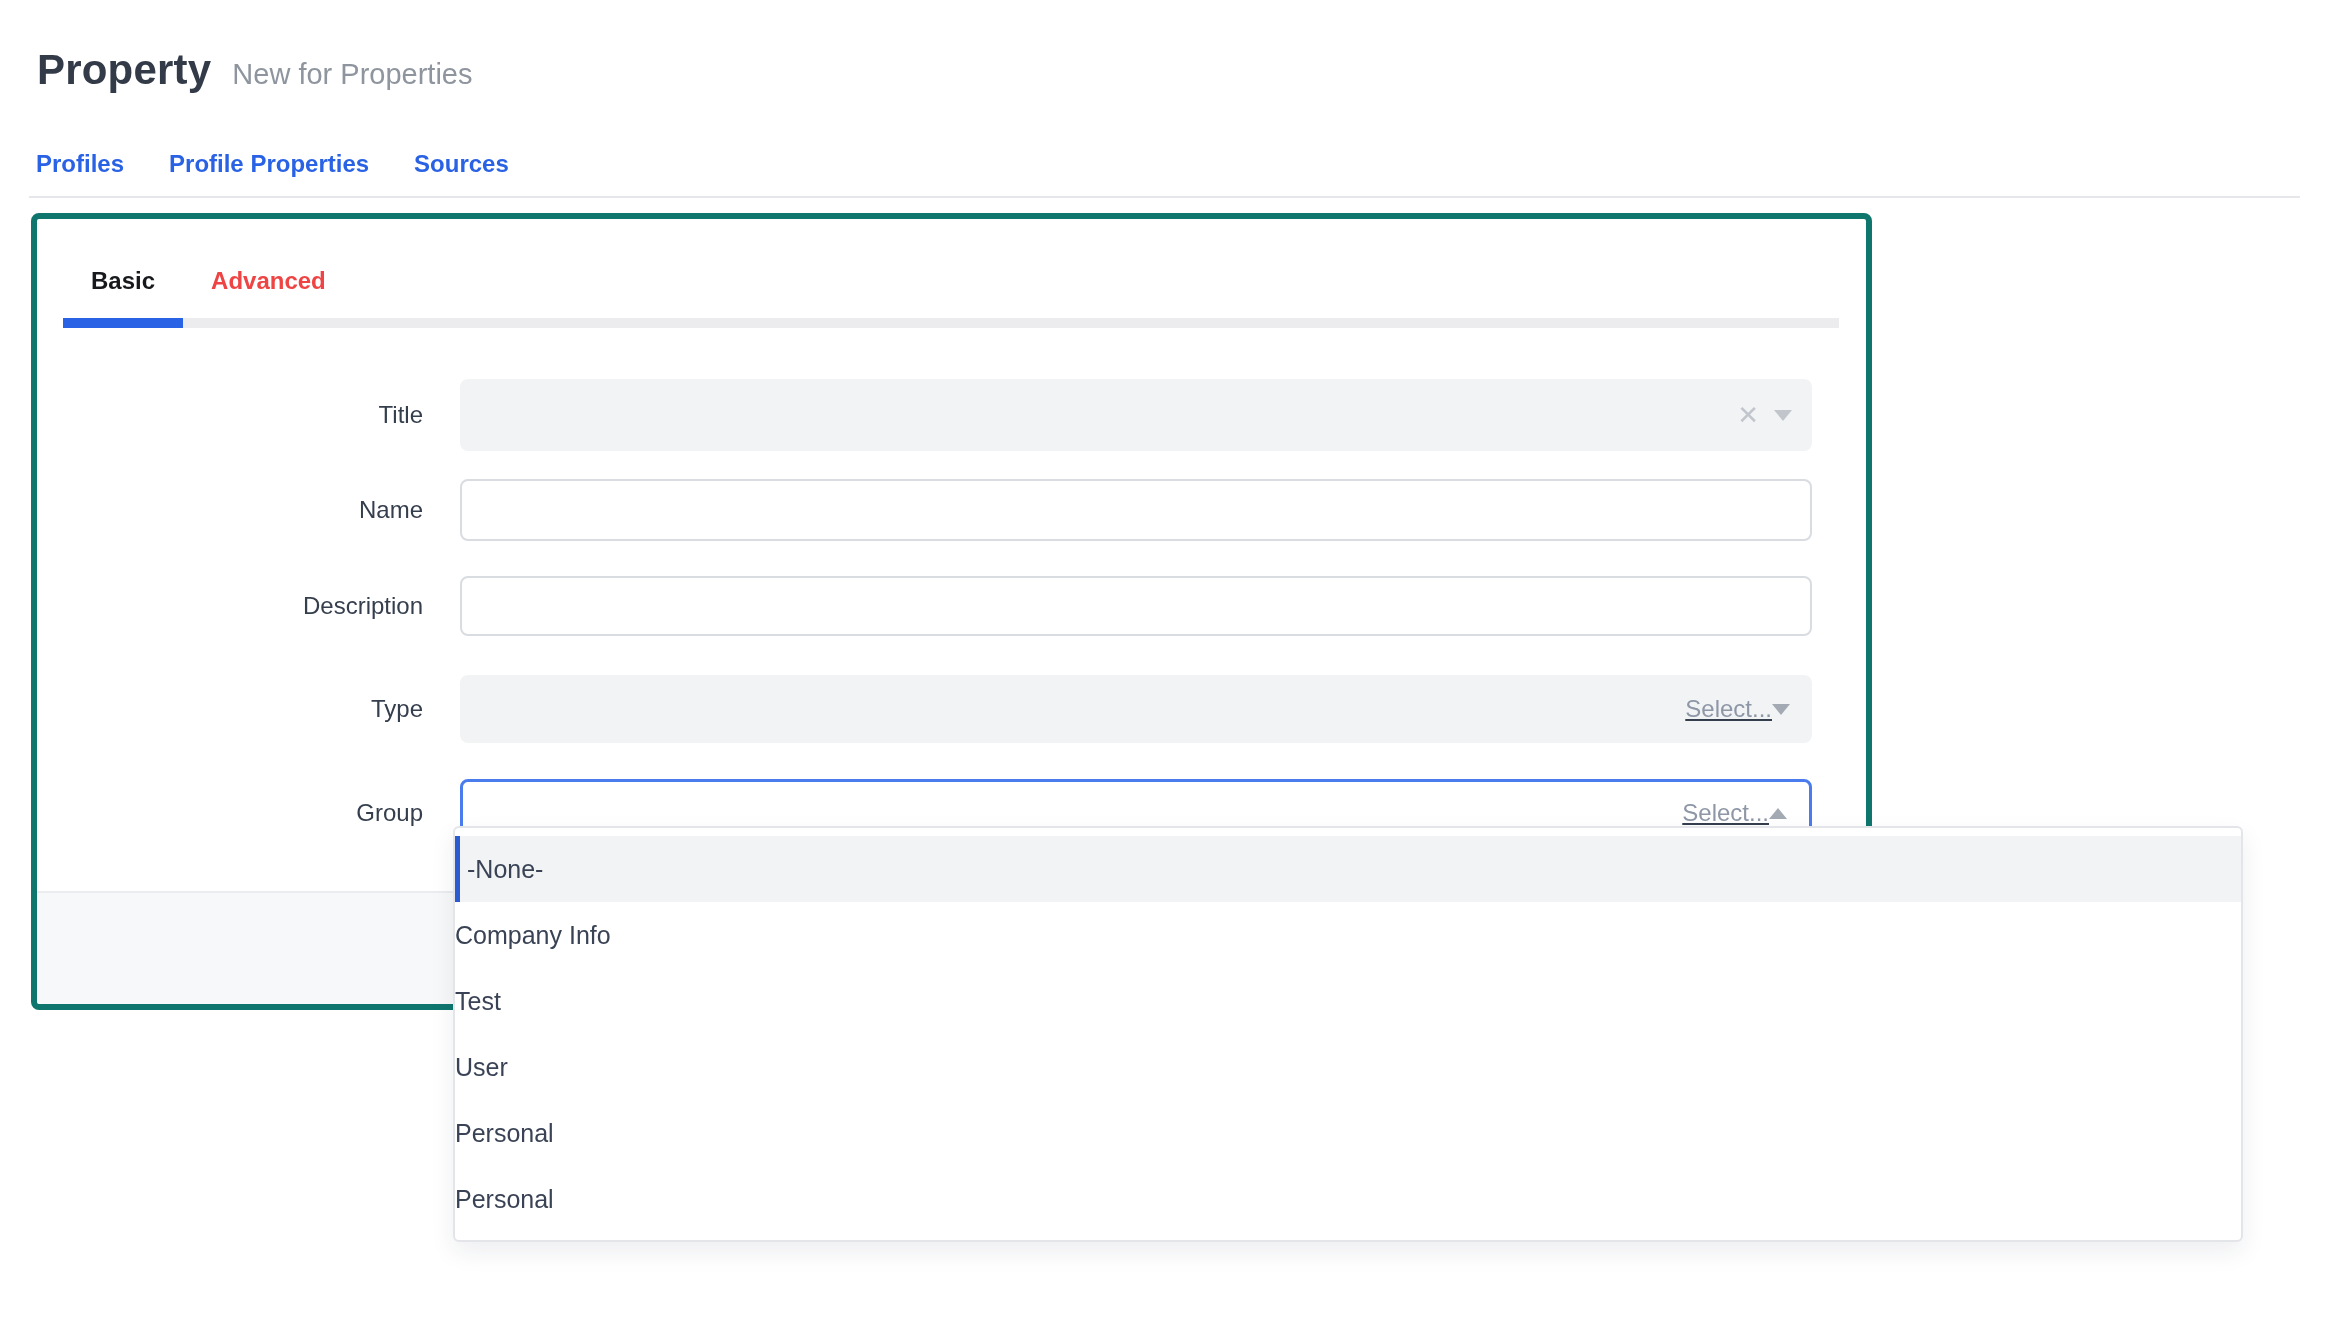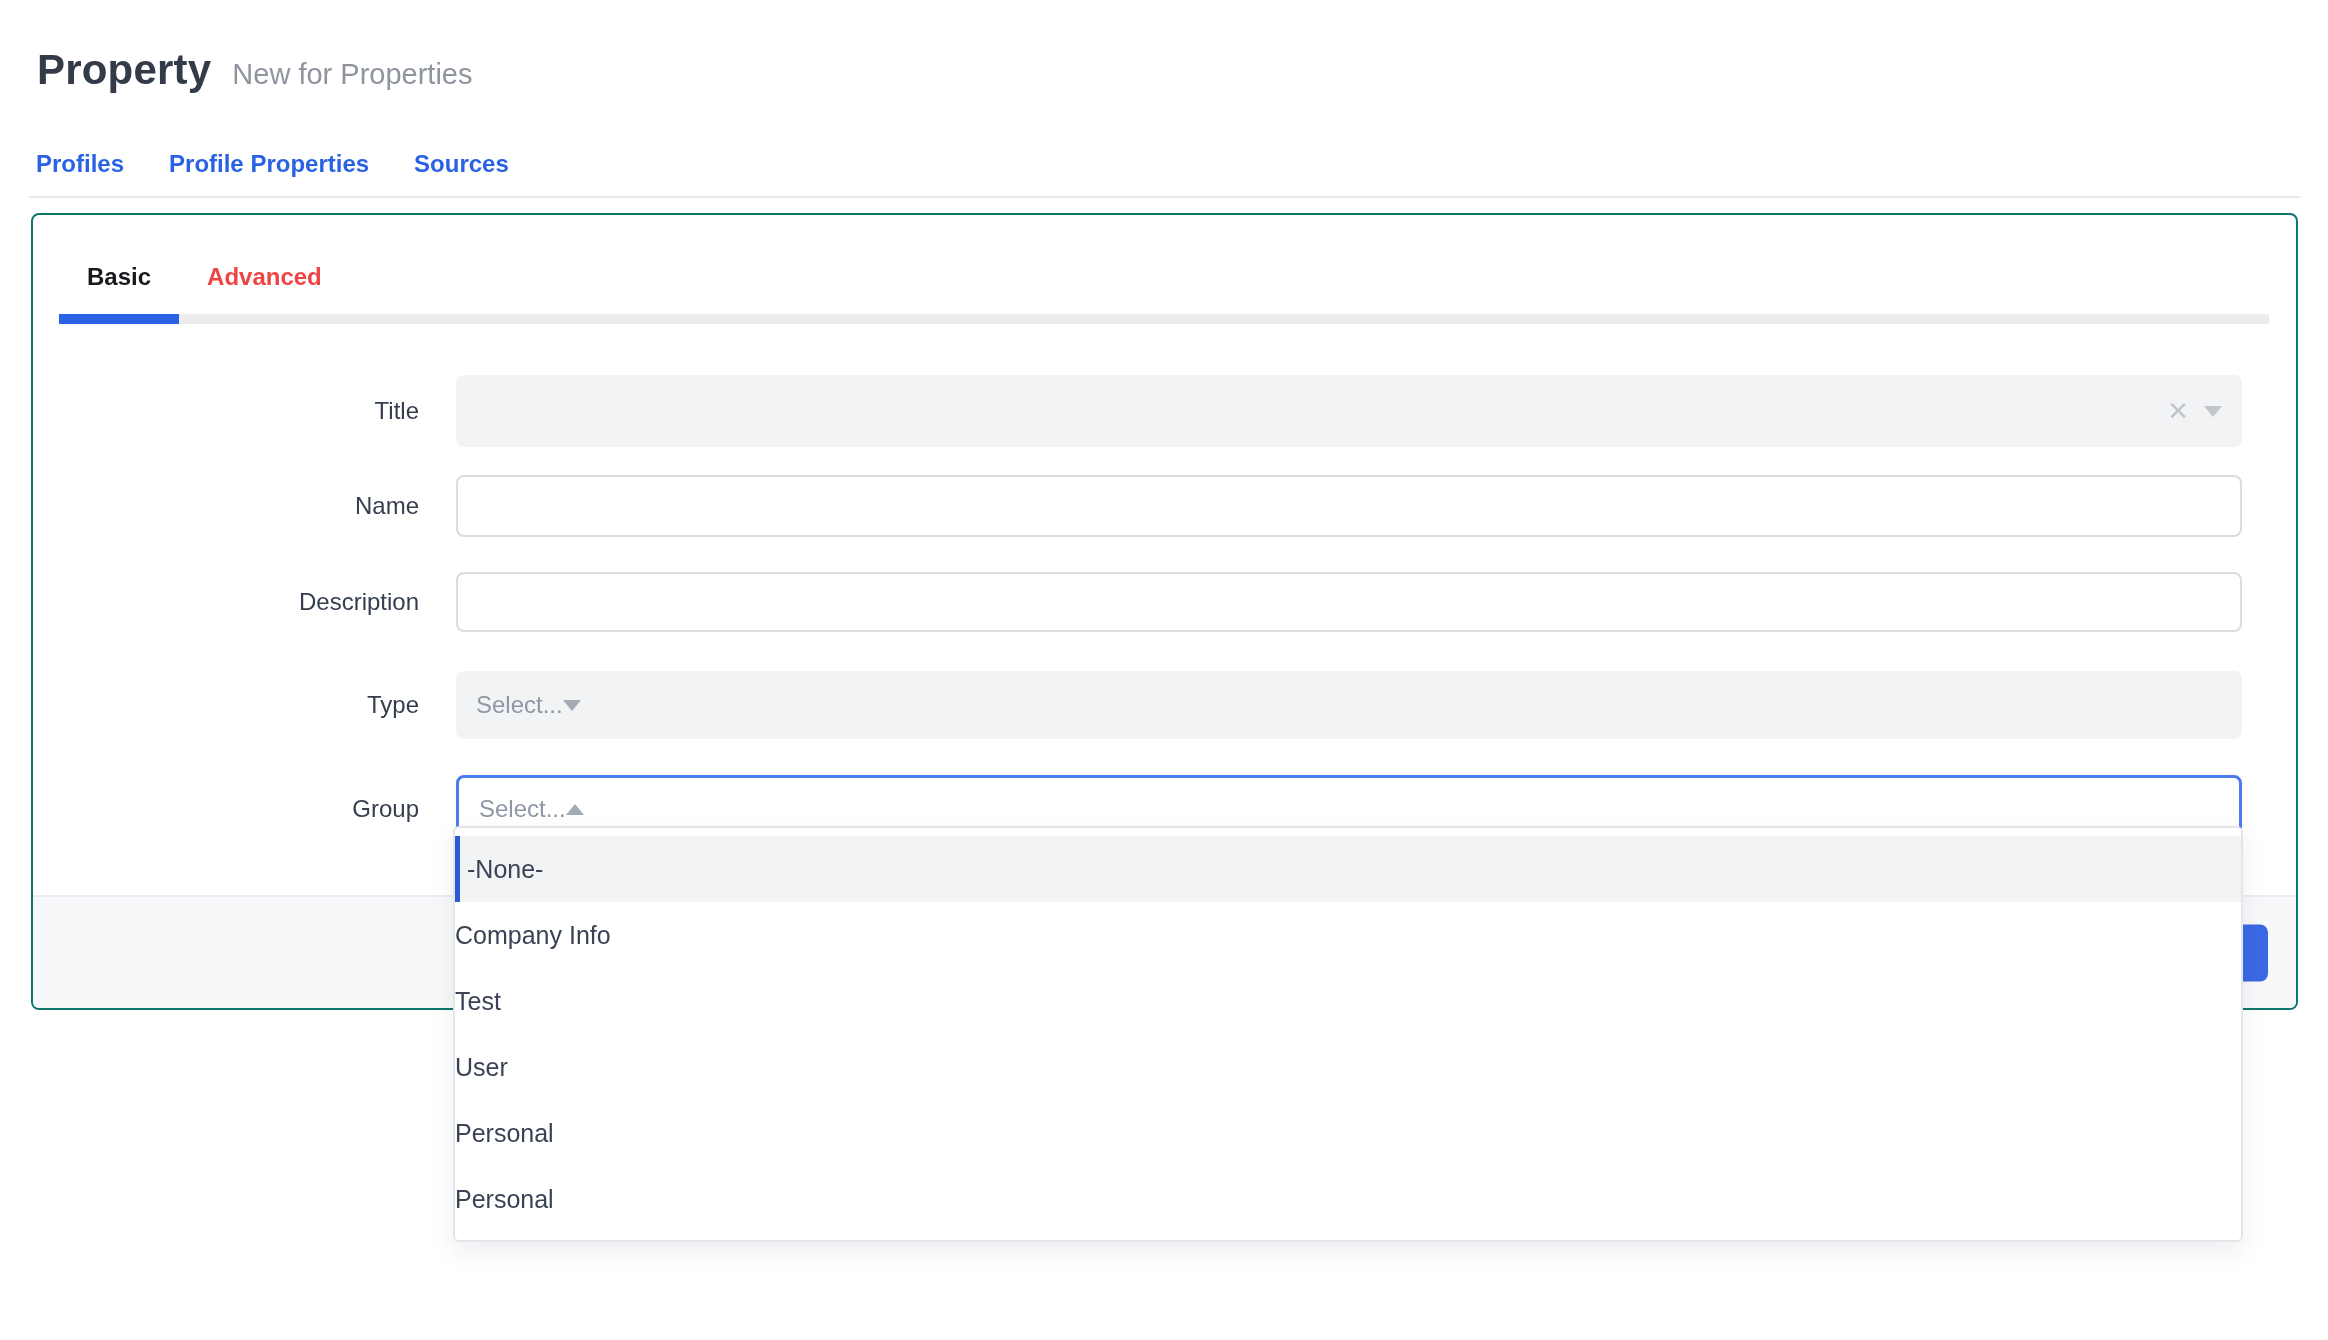--- a/index.html
+++ b/index.html
@@ -18,22 +18,22 @@
   .page-header{position:absolute;left:37px;top:46px;display:flex;align-items:baseline;gap:21px;}
   .page-title{font-size:42px;font-weight:700;color:#333b48;letter-spacing:0.2px;}
   .page-subtitle{font-size:29px;font-weight:400;color:#8e959e;}
 
   .nav-links{position:absolute;left:36px;top:149px;display:flex;gap:45px;}
   .nav-link{font-size:24px;font-weight:600;color:var(--accent-blue);line-height:30px;cursor:pointer;text-decoration:none;}
 
   .header-divider{position:absolute;left:29px;top:196px;width:2271px;height:2px;background:#e5e7ea;}
 
   
-  .card{position:absolute;left:31px;top:213px;width:2267px;height:797px;background:#ffffff;
-        border:2px solid #0f766e;border-radius:8px;}
+  .card{position:absolute;left:31px;top:213px;width:1841px;height:797px;background:#ffffff;
+        border:6px solid #0f766e;border-radius:8px;}
 
   
   .tabs{position:absolute;left:26px;right:27px;top:47px;display:flex;height:52px;}
   .tabs .track{position:absolute;left:0;right:0;top:52px;height:10px;background:#ececef;}
   .tab{position:relative;padding:0 28px;font-size:24px;line-height:30px;cursor:pointer;}
   .tab.active{color:#17191d;font-weight:700;}
   .tab.inactive{color:#ef4444;font-weight:700;text-align:right;}
   .tab.active .tab-underline{position:absolute;left:0;right:0;top:52px;height:10px;background:var(--accent-blue);z-index:1;}
 
   
@@ -47,22 +47,22 @@
   .clear-x{font-size:26px;color:#c2c6cc;line-height:1;cursor:pointer;}
   .caret-down{width:0;height:0;border-left:9px solid transparent;border-right:9px solid transparent;border-top:11px solid #c2c6cc;cursor:pointer;}
   .caret-down.dark{border-top-color:#a4aab4;}
   .caret-up{width:0;height:0;border-left:9px solid transparent;border-right:9px solid transparent;border-bottom:11px solid #a4aab4;cursor:pointer;}
 
   .text-input{width:100%;border:2px solid #d9dce1;border-radius:8px;background:#fff;
               font-family:"Liberation Sans",sans-serif;font-size:24px;color:#353e4d;padding:0 18px;outline:none;display:block;}
   .text-input.name{height:62px;}
   .text-input.desc{height:60px;}
 
-  .select{display:flex;align-items:center;justify-content:flex-start;border-radius:8px;
-          padding:0 22px 0 20px;cursor:pointer;}
+  .select{display:flex;align-items:center;justify-content:flex-end;border-radius:8px;
+          padding:0 22px 0 20px;cursor:pointer;text-decoration:underline;}
   .select .placeholder{font-size:24px;color:#8e97a6;}
   .select.type{height:68px;background:var(--filled-field-bg);}
   .select.group{height:68px;background:#fff;border:3px solid var(--focus-border-blue);}
 
   .row-title{margin-top:25px;}
   .row-name{margin-top:28px;}
   .row-desc{margin-top:35px;}
   .row-type{margin-top:39px;}
   .row-group{margin-top:36px;}
 

